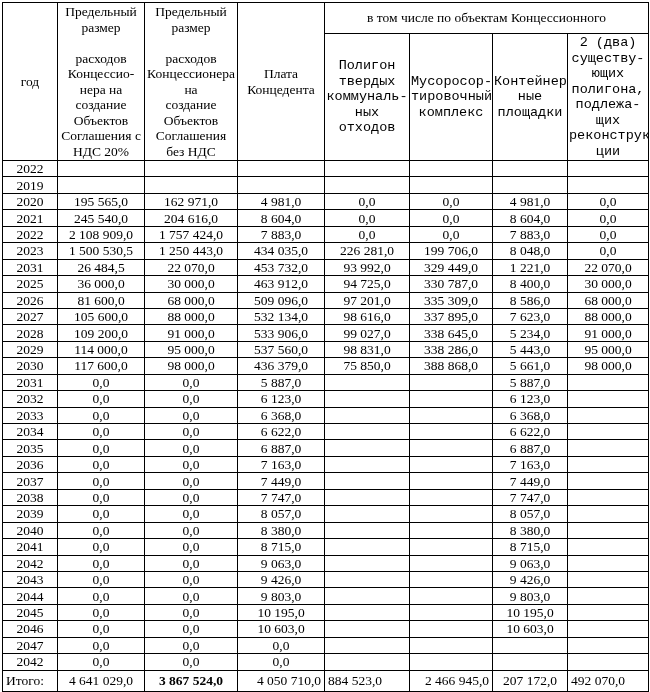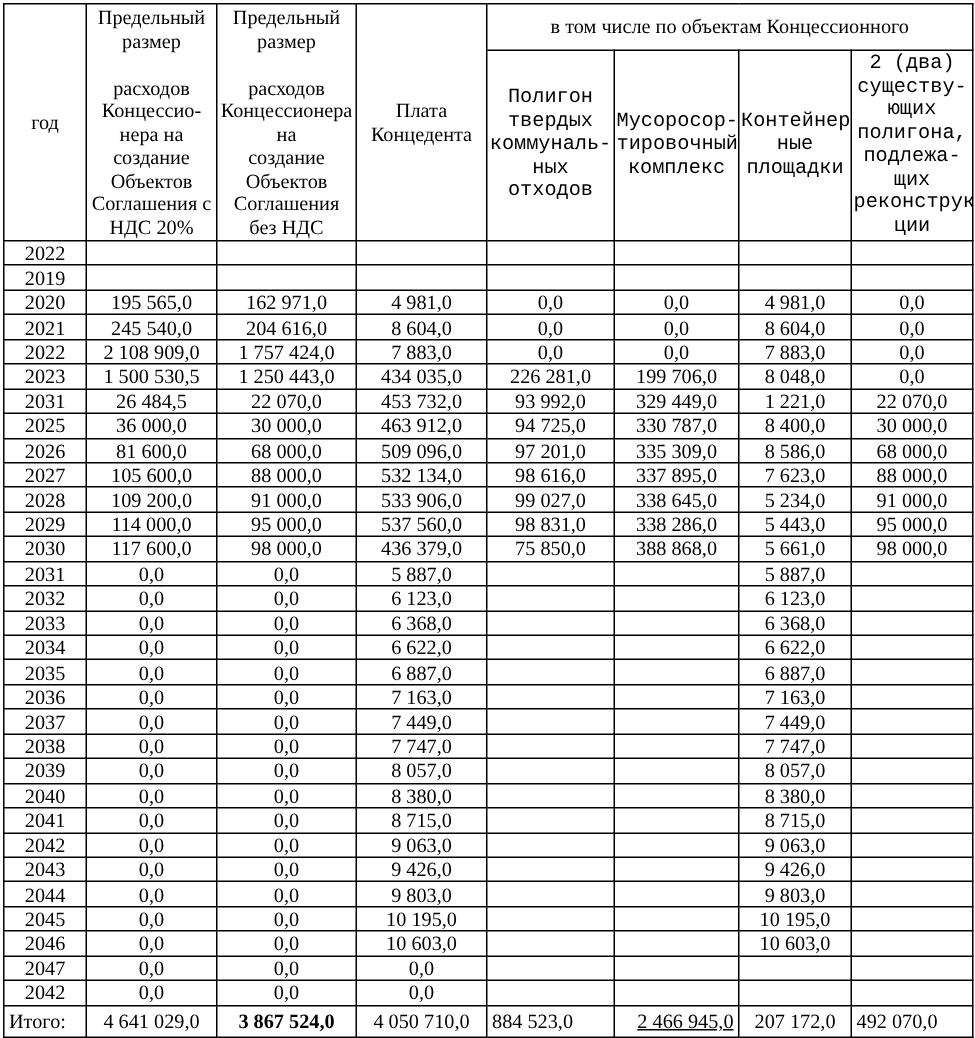--- a/index.html
+++ b/index.html
@@ -422,20 +422,20 @@
         <td>0,0</td>
         <td></td>
         <td></td>
         <td></td>
         <td></td>
       </tr>
       <tr class="totals-row">
         <td style="text-align: left;">Итого:</td>
         <td style="text-align: center;">4 641 029,0</td>
         <td style="text-align: center; font-weight: bold;">3 867 524,0</td>
-        <td style="text-align: center; font-family: Liberation Serif, serif;">4 050 710,0</td>
+        <td style="text-align: right; font-family: Liberation Serif, serif;">4 050 710,0</td>
         <td style="text-align: left;">884 523,0</td>
-        <td style="text-align: right; text-decoration: underline;">2 466 945,0</td>
+        <td style="text-align: right;">2 466 945,0</td>
         <td style="text-align: center;">207 172,0</td>
         <td style="text-align: left;">492 070,0</td>
       </tr>
     </tbody>
 </table>
 
 </body></html>

